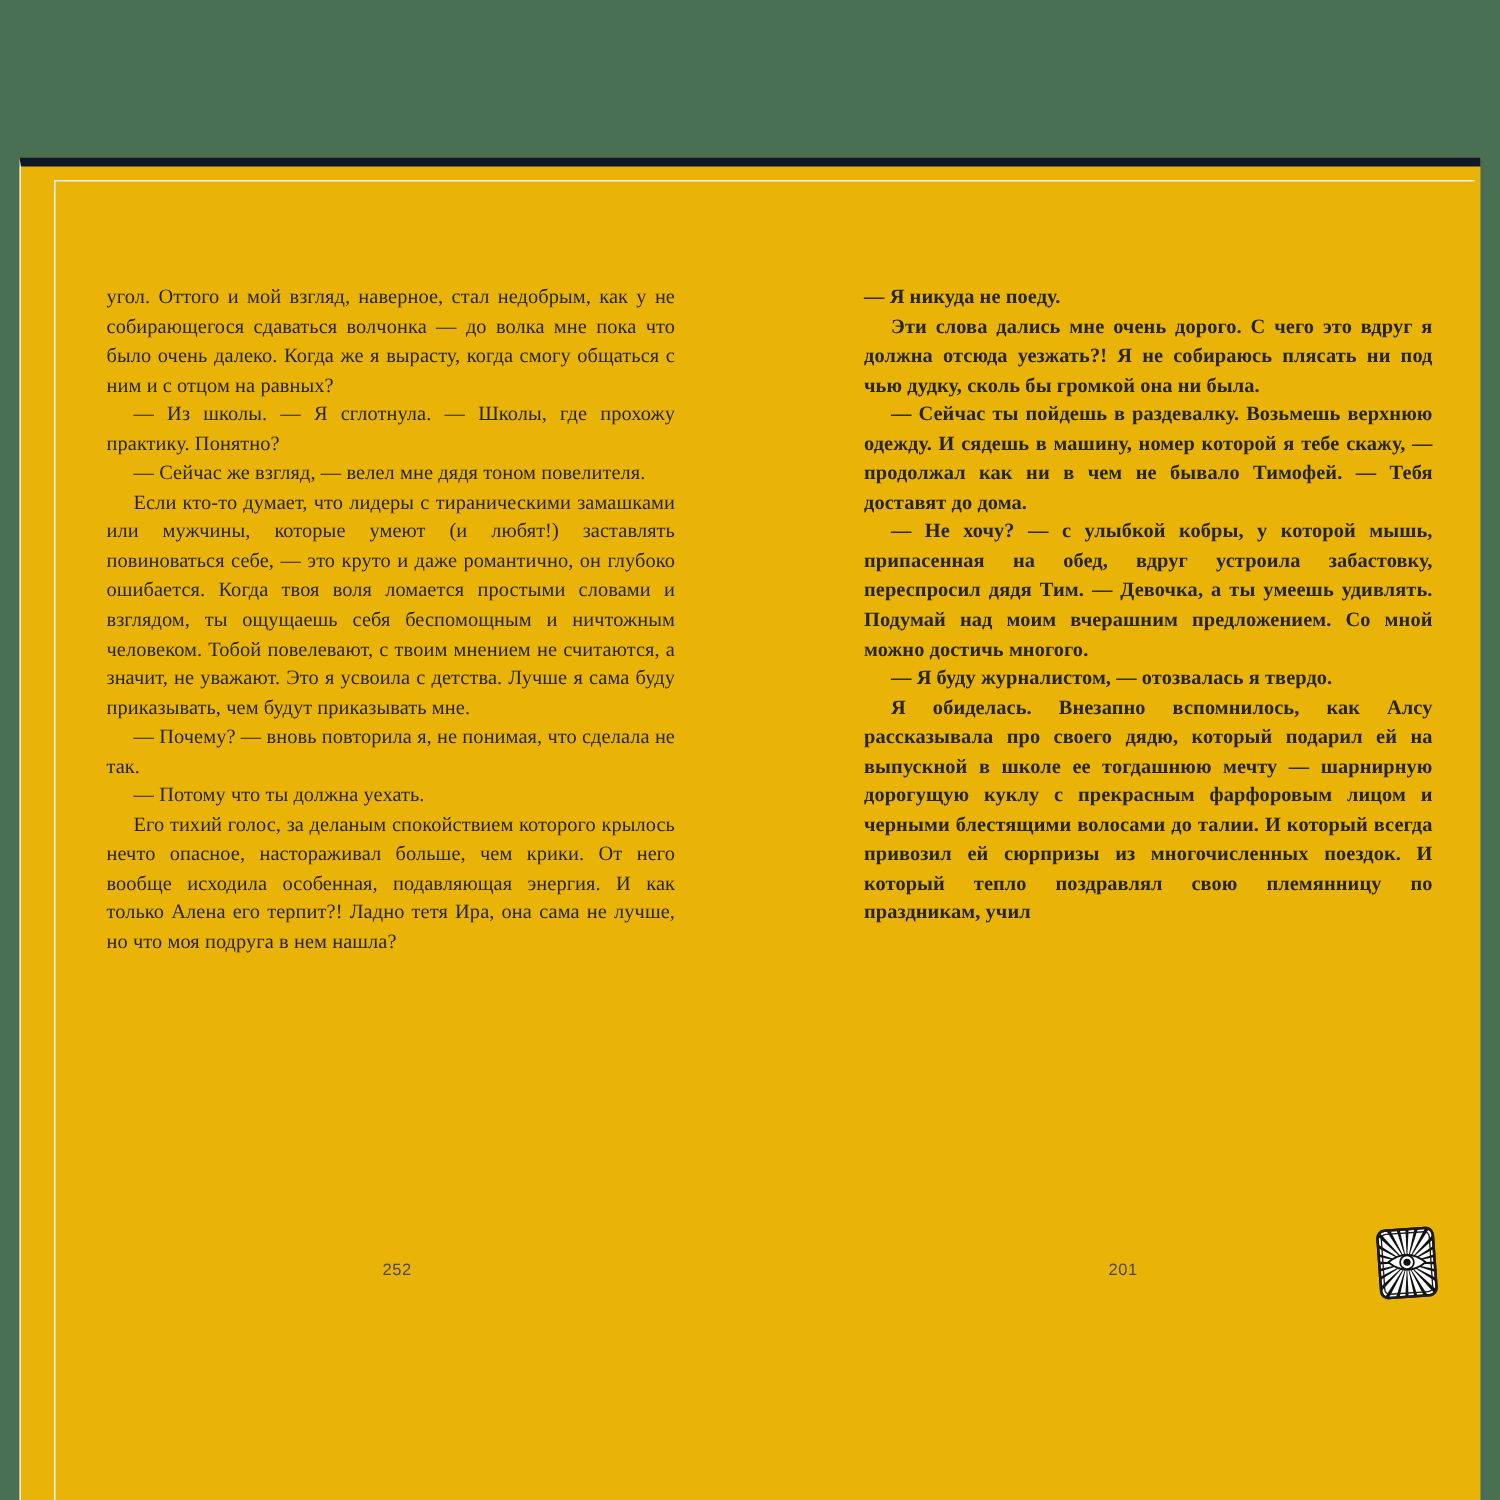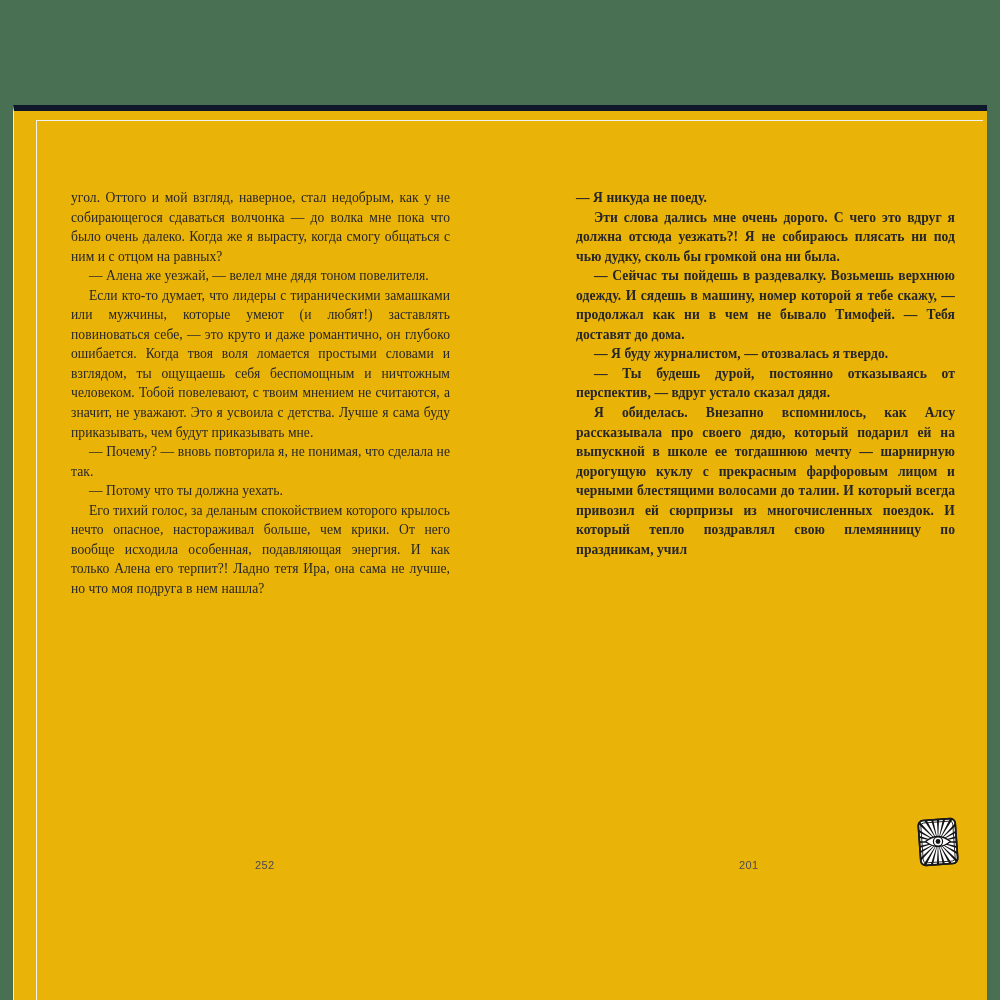--- a/index.html
+++ b/index.html
@@ -70,21 +70,21 @@
     margin: 0;
     text-indent: 18px;
   }
   .body-text p.noindent {
     text-indent: 0;
   }
 
   
   .folio {
     position: absolute;
-    top: 748px;
+    top: 730px;
     font-family: "Liberation Sans", "DejaVu Sans", sans-serif;
     font-size: 11px;
     color: #4a4a52;
     letter-spacing: 0.4px;
   }
   #folio-left  { left: 241px; }
   #folio-right { left: 725px; }
 
   
   #colophon {
@@ -99,36 +99,37 @@
 <body>
 
 <div id="viewport">
 
   <div id="book-spread">
     <div id="sheet-inner-edge"></div>
 
     <div class="page" id="page-left">
       <div class="body-text" id="left-text">
           <p class="noindent">угол. Оттого и мой взгляд, наверное, стал недобрым, как у не собирающегося сдаваться волчонка — до волка мне пока что было очень далеко. Когда же я вырасту, когда смогу общаться с ним и с отцом на равных?</p>
-          <p>— Алена же уезжай, — велел мне дядя тоном повелителя.</p>
+          <p>— Из школы. — Я сглотнула. — Школы, где прохожу практику. Понятно?</p>
+          <p>— Сейчас же взгляд, — велел мне дядя тоном повелителя.</p>
           <p>Если кто-то думает, что лидеры с тираническими замашками или мужчины, которые умеют (и любят!) заставлять повиноваться себе, — это круто и даже романтично, он глубоко ошибается. Когда твоя воля ломается простыми словами и взглядом, ты ощущаешь себя беспомощным и ничтожным человеком. Тобой повелевают, с твоим мнением не считаются, а значит, не уважают. Это я усвоила с детства. Лучше я сама буду приказывать, чем будут приказывать мне.</p>
           <p>— Почему? — вновь повторила я, не понимая, что сделала не так.</p>
           <p>— Потому что ты должна уехать.</p>
           <p>Его тихий голос, за деланым спокойствием которого крылось нечто опасное, настораживал больше, чем крики. От него вообще исходила особенная, подавляющая энергия. И как только Алена его терпит?! Ладно тетя Ира, она сама не лучше, но что моя подруга в нем нашла?</p>
         </div>
     </div>
     <div class="folio" id="folio-left">252</div>
 
     <div class="page" id="page-right">
       <div class="body-text" id="right-text">
           <p class="noindent">— Я никуда не поеду.</p>
           <p>Эти слова дались мне очень дорого. С чего это вдруг я должна отсюда уезжать?! Я не собираюсь плясать ни под чью дудку, сколь бы громкой она ни была.</p>
           <p>— Сейчас ты пойдешь в раздевалку. Возьмешь верхнюю одежду. И сядешь в машину, номер которой я тебе скажу, — продолжал как ни в чем не бывало Тимофей. — Тебя доставят до дома.</p>
+          <p>— Не хочу? — с улыбкой кобры, у которой мышь, припасенная на обед, вдруг устроила забастовку, переспросил дядя Тим. — Девочка, а ты умеешь удивлять. Подумай над моим вчерашним предложением. Со мной можно достичь многого.</p>
           <p>— Я буду журналистом, — отозвалась я твердо.</p>
-          <p>— Ты будешь дурой, постоянно отказываясь от перспектив, — вдруг устало сказал дядя.</p>
           <p>Я обиделась. Внезапно вспомнилось, как Алсу рассказывала про своего дядю, который подарил ей на выпускной в школе ее тогдашнюю мечту — шарнирную дорогущую куклу с прекрасным фарфоровым лицом и черными блестящими волосами до талии. И который всегда привозил ей сюрпризы из многочисленных поездок. И который тепло поздравлял свою племянницу по праздникам, учил</p>
         </div>
     </div>
     <div class="folio" id="folio-right">201</div>
 
     <div id="colophon">
       <svg viewBox="0 0 46 52" width="46" height="52">
         <defs>
           <clipPath id="plaqueClip">
             <rect x="4.5" y="3.5" width="37" height="45" rx="5" ry="5" transform="rotate(-4 23 26)"></rect>

